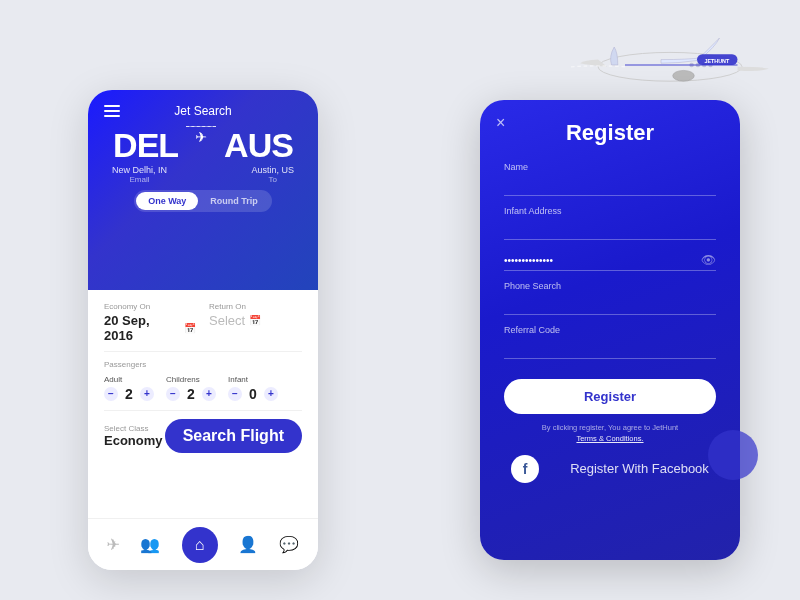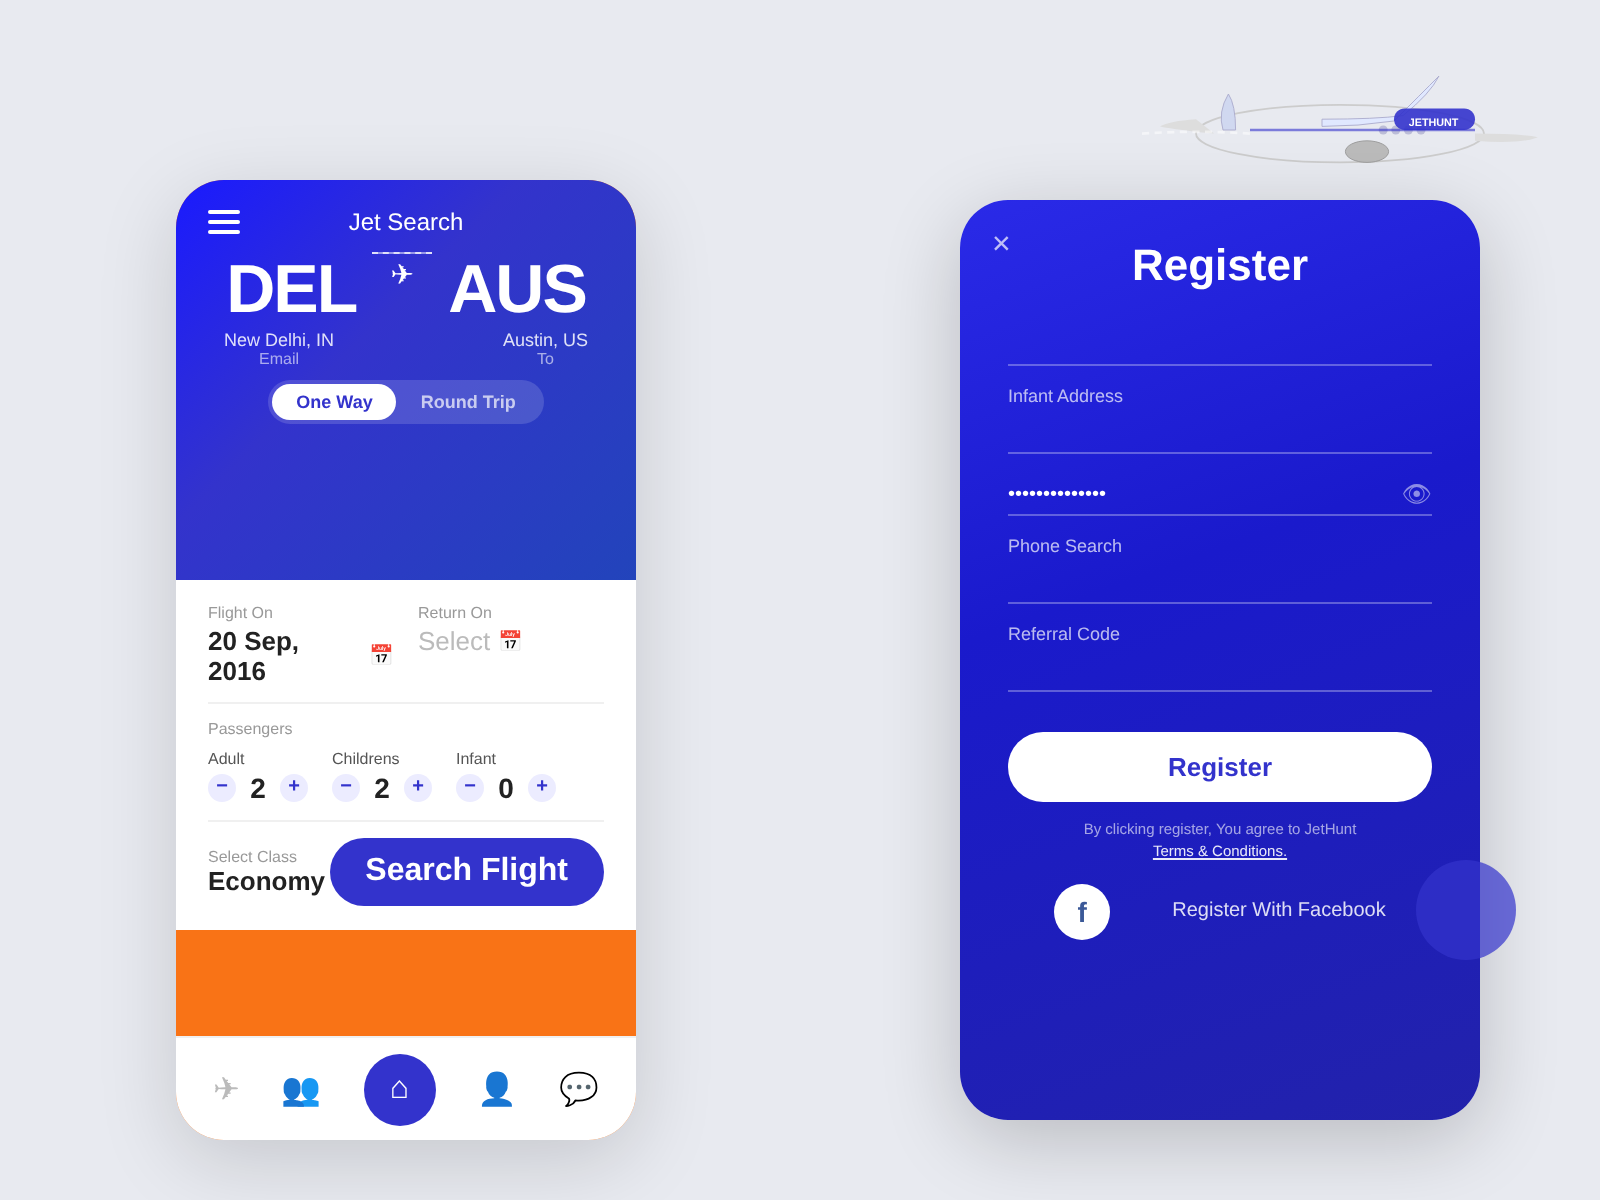--- a/index.html
+++ b/index.html
@@ -12,21 +12,21 @@
       position: relative;
     }
 
     
     .phone-left {
       position: absolute;
       left: 88px;
       top: 90px;
       width: 230px;
       height: 480px;
-      background: #f97316;
+      background: #ffffff;
       border-radius: 24px;
       box-shadow: 0 10px 40px rgba(0,0,0,0.15);
       overflow: hidden;
     }
 
     
     .phone-left .header {
       background: linear-gradient(135deg, #1a1aff 0%, #3333cc 40%, #2244bb 100%);
       height: 200px;
       position: relative;
@@ -383,21 +383,21 @@
       border-radius: 50%;
       display: flex;
       align-items: center;
       justify-content: center;
       color: #3b5998;
       font-weight: 800;
       font-size: 14px;
     }
     .fb-text {
       color: rgba(255,255,255,0.85);
-      font-size: 10px;
+      font-size: 13px;
       margin-left: 23px;
     }
 
     
     .airplane-decor {
       position: absolute;
       top: 20px;
       right: 30px;
       width: 200px;
       height: 100px;
@@ -458,21 +458,21 @@
 
     <div class="trip-type">
       <button class="trip-btn active">One Way</button>
       <button class="trip-btn">Round Trip</button>
     </div>
   </div>
 
   <div class="body">
     <div class="date-row">
       <div class="date-field">
-        <div class="field-label">Flight On</div>
+        <div class="field-label">Economy On</div>
         <div class="field-value">
           <span>20 Sep, 2016</span>
           <span class="cal-icon">📅</span>
         </div>
       </div>
       <div class="date-field">
         <div class="field-label">Return On</div>
         <div class="field-value muted">
           <span>Select</span>
           <span class="cal-icon">📅</span>
@@ -557,20 +557,21 @@
 
     <path d="M0,52 Q30,50 60,52" stroke="white" stroke-width="1.5" stroke-dasharray="4,3" fill="none" opacity="0.5"></path>
   </svg>
 </div>
 
 <div class="panel-right">
   <span class="reg-close">×</span>
   <div class="reg-title">Register</div>
 
   <div class="reg-field">
+    <div class="reg-field-label">Name</div>
     <input class="reg-input" type="text" style="">
   </div>
 
   <div class="reg-field">
     <div class="reg-field-label">Infant Address</div>
     <input class="reg-input" type="email" style="">
   </div>
 
   <div class="reg-field password-field">
     <input class="reg-input" type="password" value="••••••••••••••" style="">

